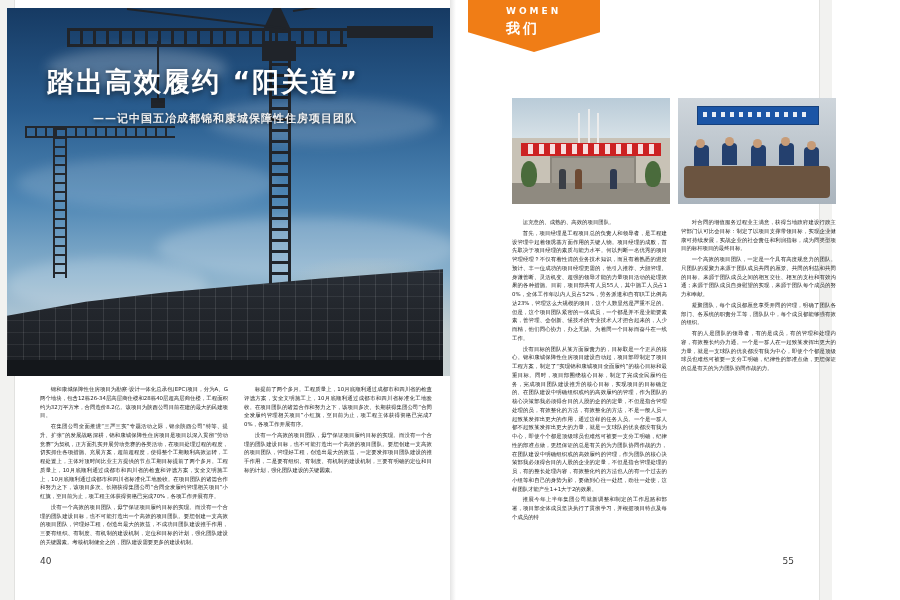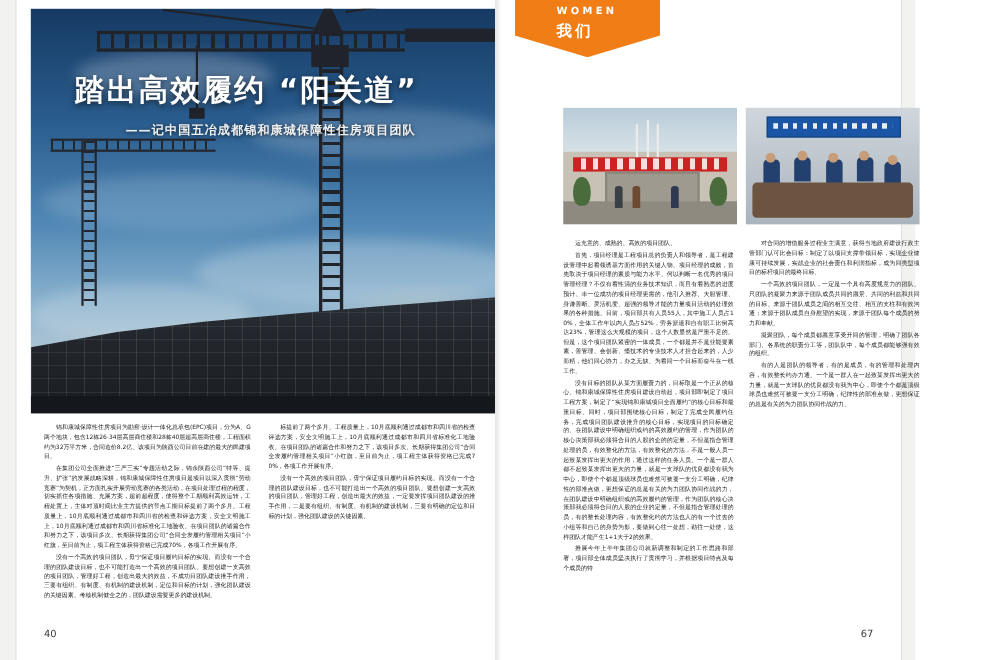--- a/index.html
+++ b/index.html
@@ -29,21 +29,21 @@
     position: absolute;
     left: 0; top: 0;
     width: 14px; height: 600px;
     background: #f2f2f0;
     border-right: 1px solid #e2e2e0;
   }
 
   
   #hero-photo {
     position: absolute;
-    left: 28px; top: 8px;
+    left: 7px; top: 8px;
     width: 448px; height: 368px;
     overflow: hidden;
     background: linear-gradient(#163a63 0%, #2a5d8f 28%, #4e86b4 52%, #88b0cc 72%, #b9cbd6 88%, #c9d3d6 100%);
   }
   .cloud {
     position: absolute;
     border-radius: 50%;
     background: rgba(255,255,255,0.22);
     filter: blur(6px);
   }
@@ -219,21 +219,20 @@
     overflow: hidden;
     word-break: break-all;
   }
   .col p { margin: 0 0 2px 0; text-indent: 2em; }
 
   .folio {
     position: absolute;
     font-size: 9px;
     color: #3a3a3a;
     font-family: "DejaVu Sans", "Liberation Sans", sans-serif;
-    margin-top: 16px;
   }
   #folio-left  { left: 40px;  top: 556px; }
   #folio-right { right: 38px; top: 556px; }
 
   
   #right-page {
     position: absolute;
     left: 450px; top: 0;
     width: 382px; height: 600px;
     background: #ffffff;
@@ -452,16 +451,16 @@
       </div>
       <div class="rcol">
         <p>对合同的增值服务过程业主满意，获得当地政府建设行政主管部门认可比会目标：制定了以项目支撑带领目标，实现企业健康可持续发展，实战企业的社会责任和利润指标，成为同类型项目的标杆项目的最终目标。</p>
         <p>一个高效的项目团队，一定是一个具有高度规意力的团队。只团队的凝聚力来源于团队成员共同的愿景、共同的利益和共同的目标。来源于团队成员之间的相互交往、相互的支柱和有效沟通；来源于团队成员自身慰望的实现，来源于团队每个成员的努力和奉献。</p>
         <p>凝聚团队，每个成员都愿意享受开同的管理，明确了团队各部门、各系统的职责分工等，团队队中，每个成员都能够强有效的组织。</p>
         <p>有的人是团队的领导者，有的是成员，有的管理和处理内容，有效整长约办力通。一个是一群人在一起致某发挥出更大的力量，就是一支球队的优良都没有我为中心，即使个个都是顶级球员也难然可被要一支分工明确，纪律性的部准点做，更想保证的总是有关的为力团队协同作战的力。</p>
         <p></p>
       </div>
     </div>
 
-    <div class="folio" id="folio-right">67</div>
+    <div class="folio" id="folio-right">55</div>
   </div>
 
 </div>
 
 </body></html>

